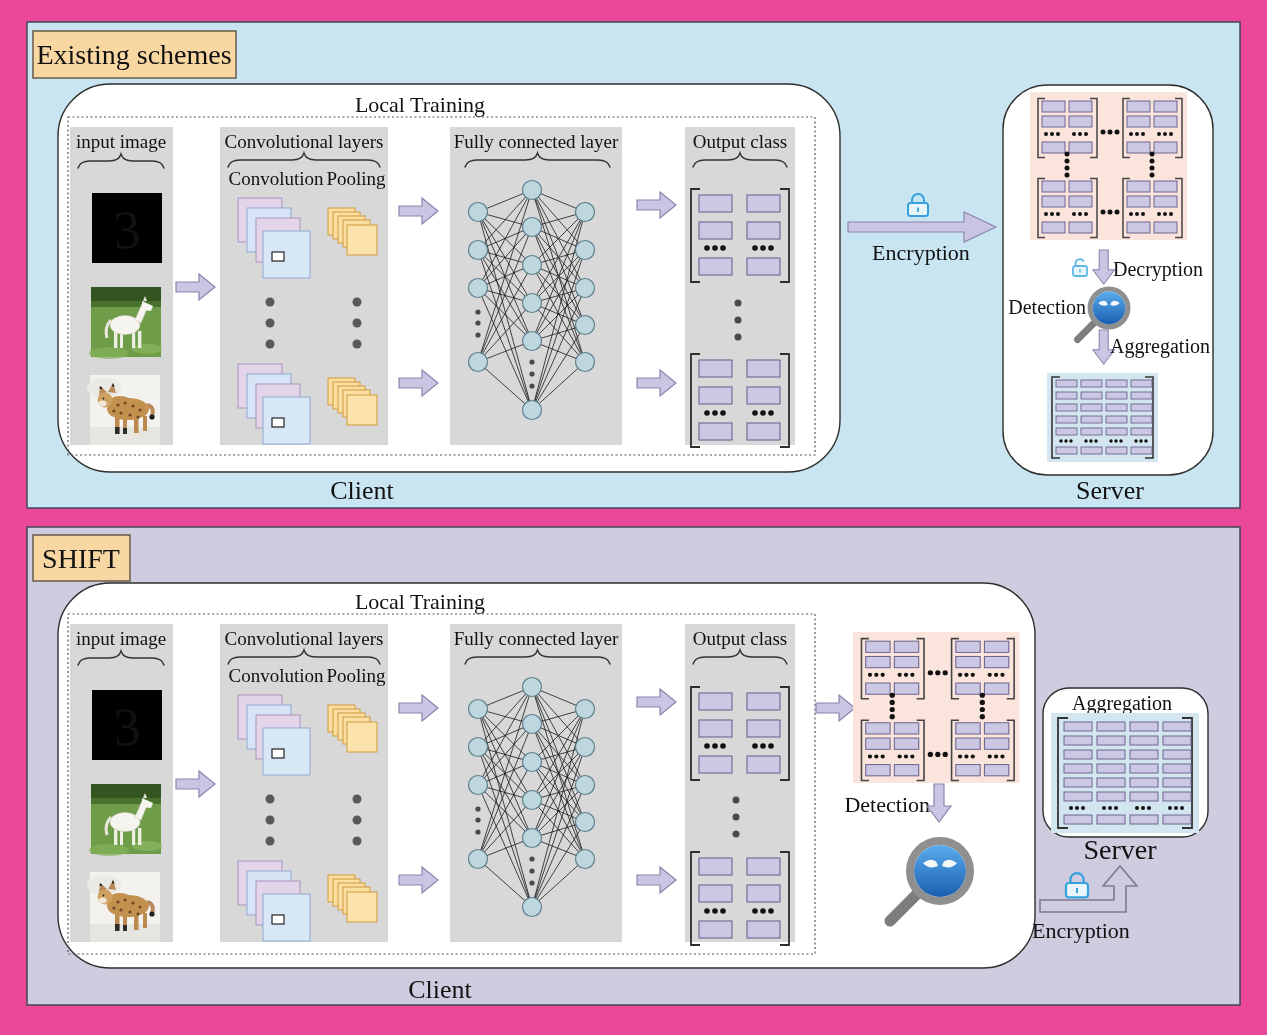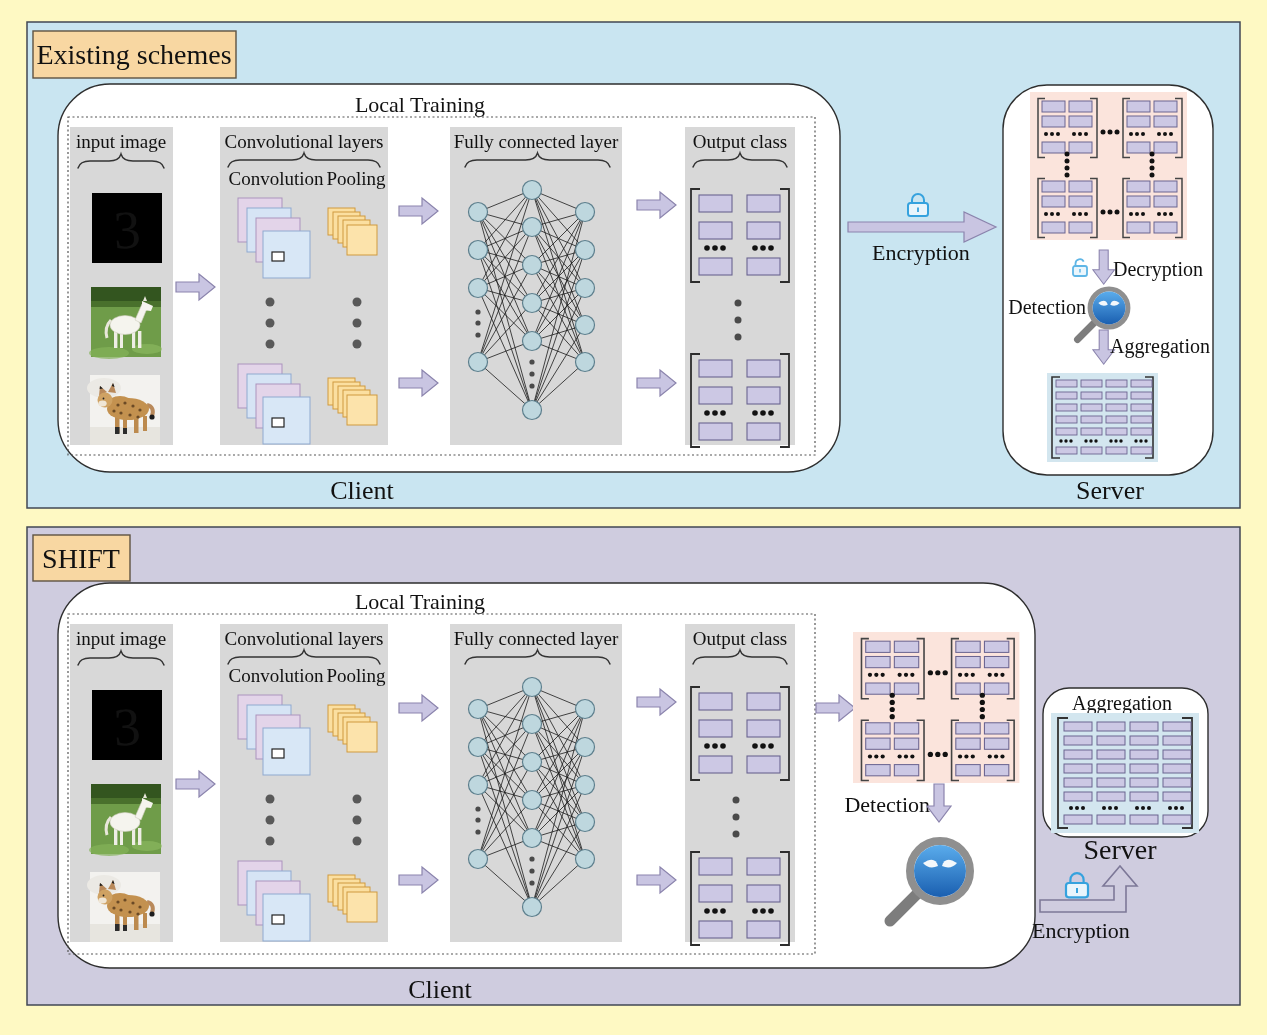--- a/index.html
+++ b/index.html
@@ -1,16 +1,16 @@
 <!DOCTYPE html>
 <html><head>
 <meta charset="utf-8">
 <style>
   html,body{margin:0;padding:0;background:#ffffff;}
-  .stage{width:1267px;height:1035px;position:relative;margin:0 auto;background:#fef9c3;}
+  .stage{width:1267px;height:1035px;position:relative;margin:0 auto;background:#ec4899;}
   svg{display:block;}
   text{font-family:"Liberation Serif","DejaVu Serif",serif;fill:#111;}
   .t28{font-size:28px;}
   .t26{font-size:26px;}
   .t22{font-size:22px;}
   .t20{font-size:20px;}
   .t19{font-size:19px;}
   .mid{text-anchor:middle;}
   .end{text-anchor:end;}
 </style>

